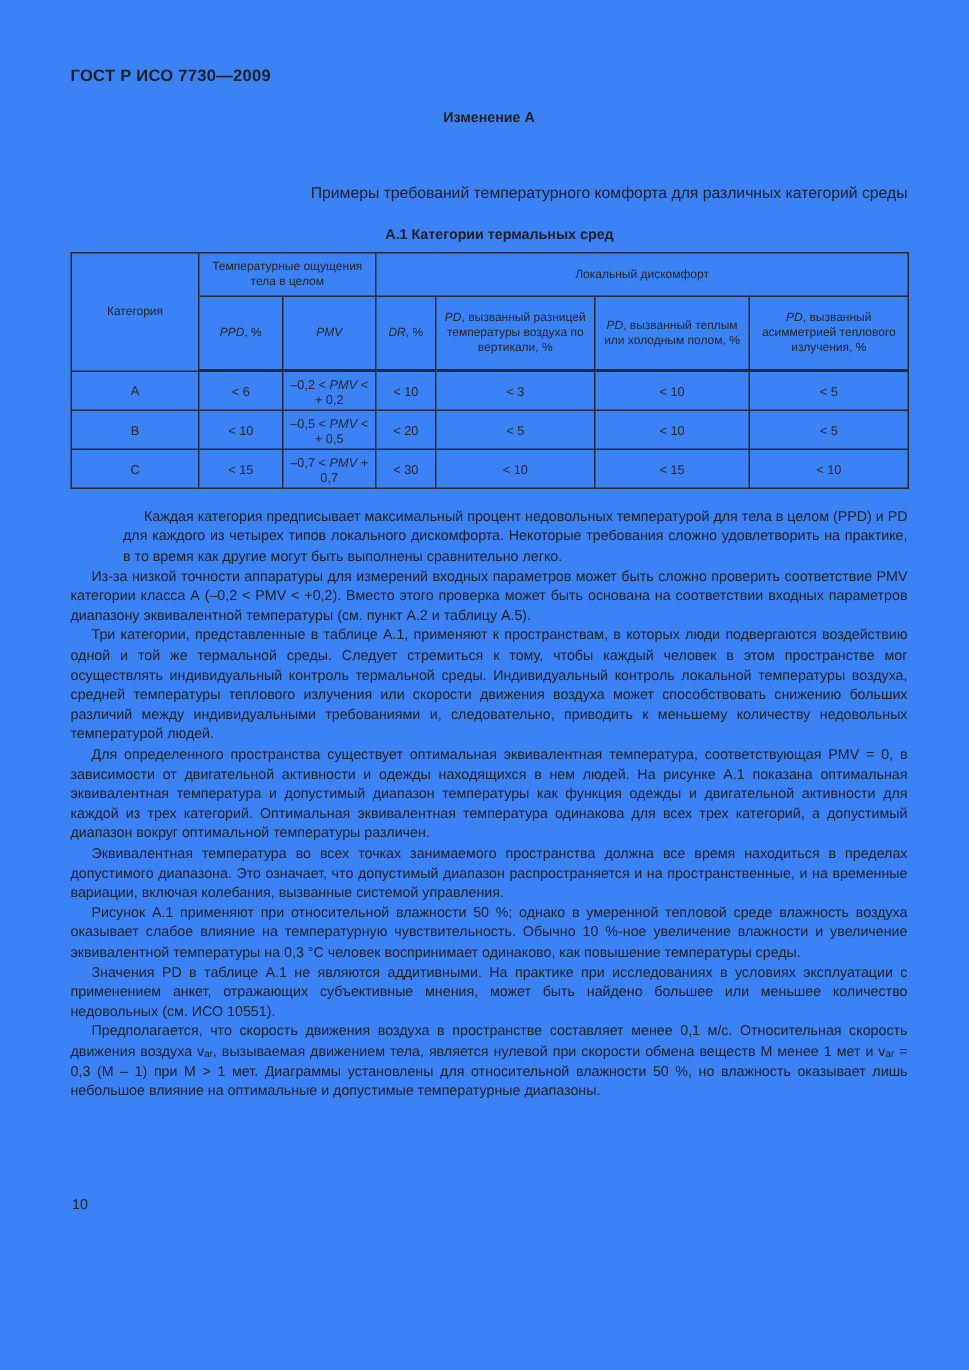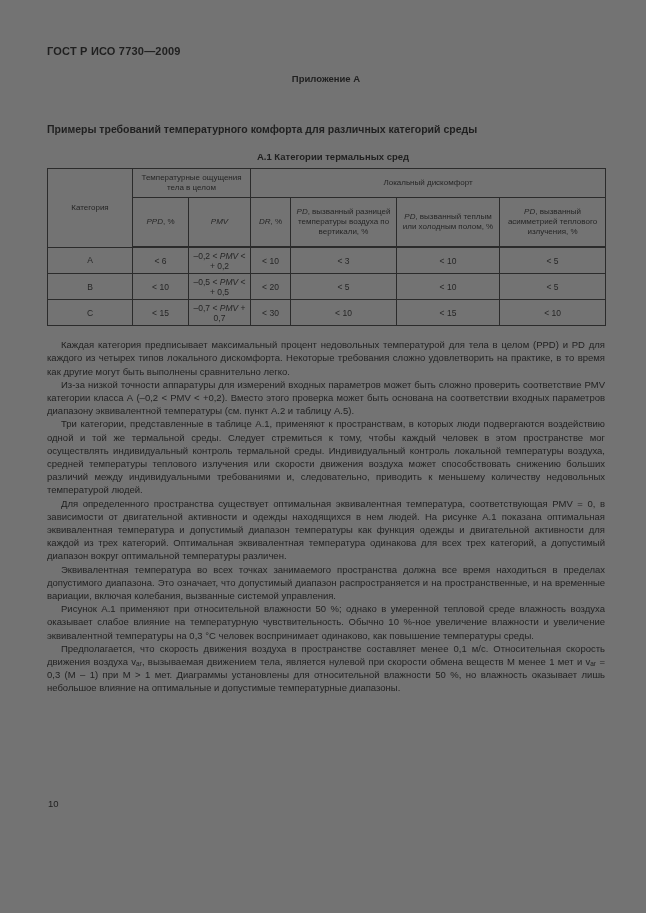--- a/index.html
+++ b/index.html
@@ -7,59 +7,59 @@
     width: 646px; height: 913px;
     font-family: "Liberation Sans", sans-serif;
     color: #1f1f1f;
     -webkit-font-smoothing: antialiased;
   }
   .page {
     position: relative;
     width: 646px; height: 913px;
     box-sizing: border-box;
     padding: 45px 41px 0 47px;
-    background: #737373;
+    background: #3b82f6;
     overflow: hidden;
   }
   .doc-header {
     font-size: 11px;
     font-weight: bold;
     letter-spacing: 0.2px;
   }
   .appendix {
     margin-top: 16px;
     text-align: center;
     font-size: 9.5px;
     font-weight: bold;
     line-height: 12px;
   }
   .doc-title {
     margin: 38px 0 0 0;
-    text-align: left;
+    text-align: right;
     font-size: 10.5px;
-    font-weight: bold;
+    font-weight: normal;
     line-height: 13px;
   }
   .doc-title span { display: block; }
   .sec-heading {
     margin: 14px 0 0 0;
     font-size: 9.5px;
     font-weight: bold;
     text-indent: 14px;
     line-height: 13.2px;
     text-align: center;
   }
   .para {
     margin: 0;
     font-size: 9.5px;
     line-height: 13.2px;
     text-align: justify;
     text-indent: 14px;
   }
-  .para-gap { margin-top: 12px; }
+  .para-gap { margin-top: 12px; margin-left: 35px; }
   .table-caption {
     margin-top: 13px;
     font-size: 9.5px;
     line-height: 13px;
   }
   .caption-word { letter-spacing: 2.5px; }
   table.a1 {
     margin-top: 5px;
     border-collapse: collapse;
     table-layout: fixed;
@@ -87,21 +87,21 @@
   }
 </style>
 </head>
 <body>
 
 <div class="page">
 
   <div class="doc-header">ГОСТ Р ИСО 7730—2009</div>
 
   <div class="appendix">
-    <div>Приложение А</div>
+    <div>Изменение А</div>
   </div>
 
   <h1 class="doc-title">
     <span>Примеры требований температурного комфорта для различных категорий среды</span>
   </h1>
 
   <div class="sec-heading">А.1 Категории термальных сред</div>
 
 
   <table class="a1">
@@ -158,17 +158,18 @@
     </tbody>
   </table>
 
   <p class="para para-gap">Каждая категория предписывает максимальный процент недовольных температурой для тела в целом (PPD) и PD для каждого из четырех типов локального дискомфорта. Некоторые требования сложно удовлетворить на практике, в то время как другие могут быть выполнены сравнительно легко.</p>
   <p class="para">Из-за низкой точности аппаратуры для измерений входных параметров может быть сложно проверить соответствие PMV категории класса А (–0,2 &lt; PMV &lt; +0,2). Вместо этого проверка может быть основана на соответствии входных параметров диапазону эквивалентной температуры (см. пункт А.2 и таблицу А.5).</p>
   <p class="para">Три категории, представленные в таблице А.1, применяют к пространствам, в которых люди подвергаются воздействию одной и той же термальной среды. Следует стремиться к тому, чтобы каждый человек в этом пространстве мог осуществлять индивидуальный контроль термальной среды. Индивидуальный контроль локальной температуры воздуха, средней температуры теплового излучения или скорости движения воздуха может способствовать снижению больших различий между индивидуальными требованиями и, следовательно, приводить к меньшему количеству недовольных температурой людей.</p>
 
   <p class="para">Для определенного пространства существует оптимальная эквивалентная температура, соответствующая PMV = 0, в зависимости от двигательной активности и одежды находящихся в нем людей. На рисунке А.1 показана оптимальная эквивалентная температура и допустимый диапазон температуры как функция одежды и двигательной активности для каждой из трех категорий. Оптимальная эквивалентная температура одинакова для всех трех категорий, а допустимый диапазон вокруг оптимальной температуры различен.</p>
   <p class="para">Эквивалентная температура во всех точках занимаемого пространства должна все время находиться в пределах допустимого диапазона. Это означает, что допустимый диапазон распространяется и на пространственные, и на временные вариации, включая колебания, вызванные системой управления.</p>
   <p class="para">Рисунок А.1 применяют при относительной влажности 50 %; однако в умеренной тепловой среде влажность воздуха оказывает слабое влияние на температурную чувствительность. Обычно 10 %-ное увеличение влажности и увеличение эквивалентной температуры на 0,3 °С человек воспринимает одинаково, как повышение температуры среды.</p>
+  <p class="para">Значения PD в таблице А.1 не являются аддитивными. На практике при исследованиях в условиях эксплуатации с применением анкет, отражающих субъективные мнения, может быть найдено большее или меньшее количество недовольных (см. ИСО 10551).</p>
   <p class="para">Предполагается, что скорость движения воздуха в пространстве составляет менее 0,1 м/с. Относительная скорость движения воздуха vₐᵣ, вызываемая движением тела, является нулевой при скорости обмена веществ M менее 1 мет и vₐᵣ = 0,3 (M – 1) при M &gt; 1 мет. Диаграммы установлены для относительной влажности 50 %, но влажность оказывает лишь небольшое влияние на оптимальные и допустимые температурные диапазоны.</p>
 
   <div class="page-number">10</div>
 
 </div>
 
 </body></html>

